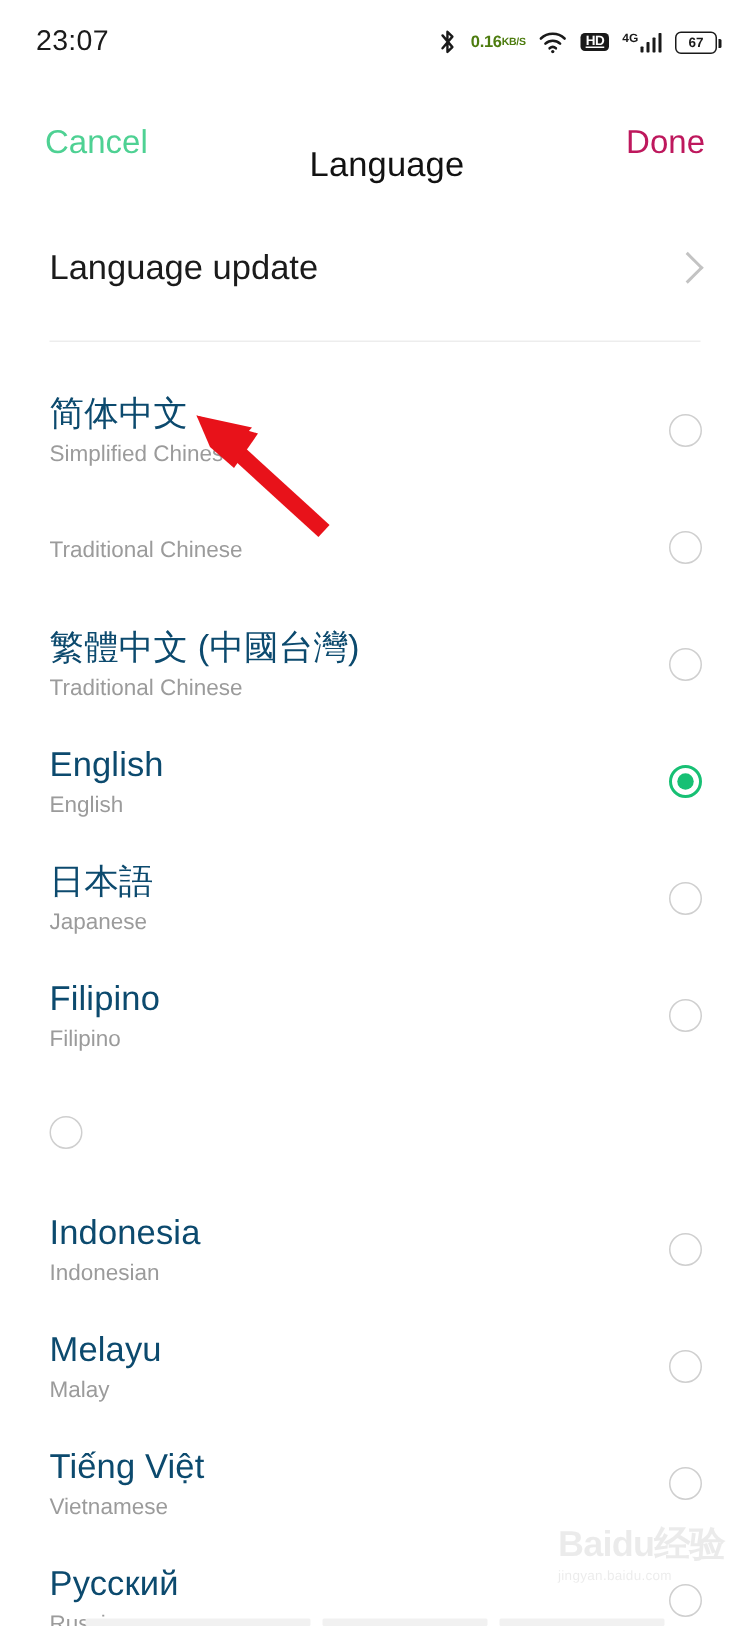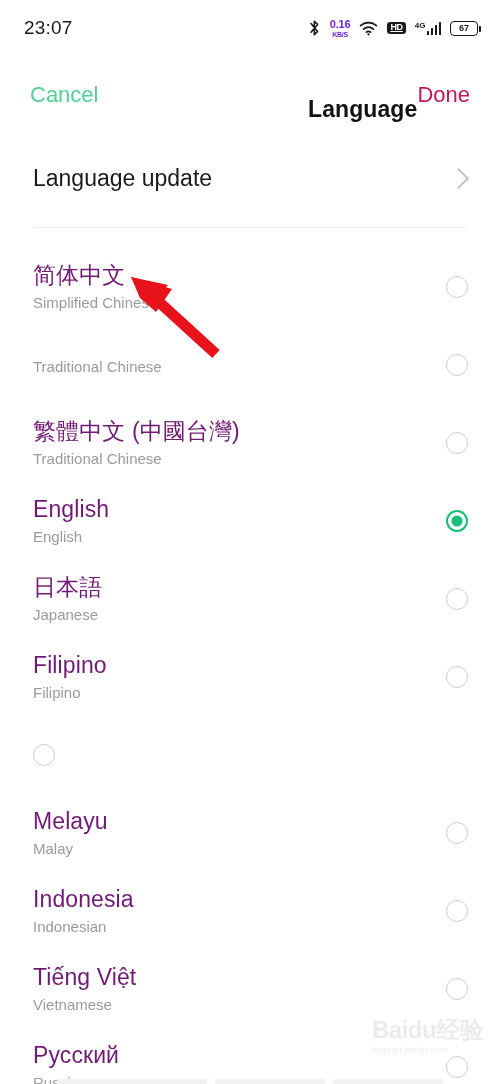--- a/index.html
+++ b/index.html
@@ -34,24 +34,24 @@
     letter-spacing: 0.2px;
   }
   .status-right {
     display: flex;
     align-items: center;
     gap: 9px;
   }
   .bt-icon { display: block; }
   .netspeed {
     display: flex;
-    flex-direction: column;
+    flex-direction: row;
     align-items: center;
     line-height: 1;
-    color: #6d28d9;
+    color: #4d7c0f;
   }
   .netspeed .ns-num {
     font-size: 11px;
     font-weight: bold;
     letter-spacing: -0.2px;
   }
   .netspeed .ns-unit {
     font-size: 7px;
     font-weight: bold;
     margin-top: 1px;
@@ -131,23 +131,23 @@
     box-sizing: border-box;
     padding: 0 30px;
   }
   .hdr-cancel {
     font-size: 22px;
     color: #4ed193;
     flex: 0 0 auto;
   }
   .hdr-title {
     flex: 1 1 auto;
-    text-align: right;
+    text-align: center;
     font-size: 23px;
-    font-weight: bold;
+    font-weight: normal;
     color: #121212;
     letter-spacing: 0.1px;
     margin-top: 28px;
   }
   .hdr-done {
     font-size: 22px;
     color: #be185d;
     flex: 0 0 auto;
   }
 
@@ -199,21 +199,21 @@
     align-items: center;
     justify-content: space-between;
   }
   .lang-texts {
     display: flex;
     flex-direction: column;
     justify-content: center;
   }
   .lang-native {
     font-size: 23px;
-    color: #701a75;
+    color: #0c4a6e;
     line-height: 1.18;
     letter-spacing: 0.1px;
   }
   .lang-english {
     font-size: 15px;
     color: #9b9b9b;
     line-height: 1.3;
     margin-top: 4px;
   }
   .radio {
@@ -390,29 +390,29 @@
         <div class="lang-native">Filipino</div>
         <div class="lang-english">Filipino</div>
       </div>
       <div class="radio"></div>
     </div>
     <div class="lang-row">
       <div class="radio"></div>
     </div>
     <div class="lang-row">
       <div class="lang-texts">
+        <div class="lang-native">Indonesia</div>
+        <div class="lang-english">Indonesian</div>
+      </div>
+      <div class="radio"></div>
+    </div>
+    <div class="lang-row">
+      <div class="lang-texts">
         <div class="lang-native">Melayu</div>
         <div class="lang-english">Malay</div>
-      </div>
-      <div class="radio"></div>
-    </div>
-    <div class="lang-row">
-      <div class="lang-texts">
-        <div class="lang-native">Indonesia</div>
-        <div class="lang-english">Indonesian</div>
       </div>
       <div class="radio"></div>
     </div>
     <div class="lang-row">
       <div class="lang-texts">
         <div class="lang-native">Tiếng Việt</div>
         <div class="lang-english">Vietnamese</div>
       </div>
       <div class="radio"></div>
     </div>

